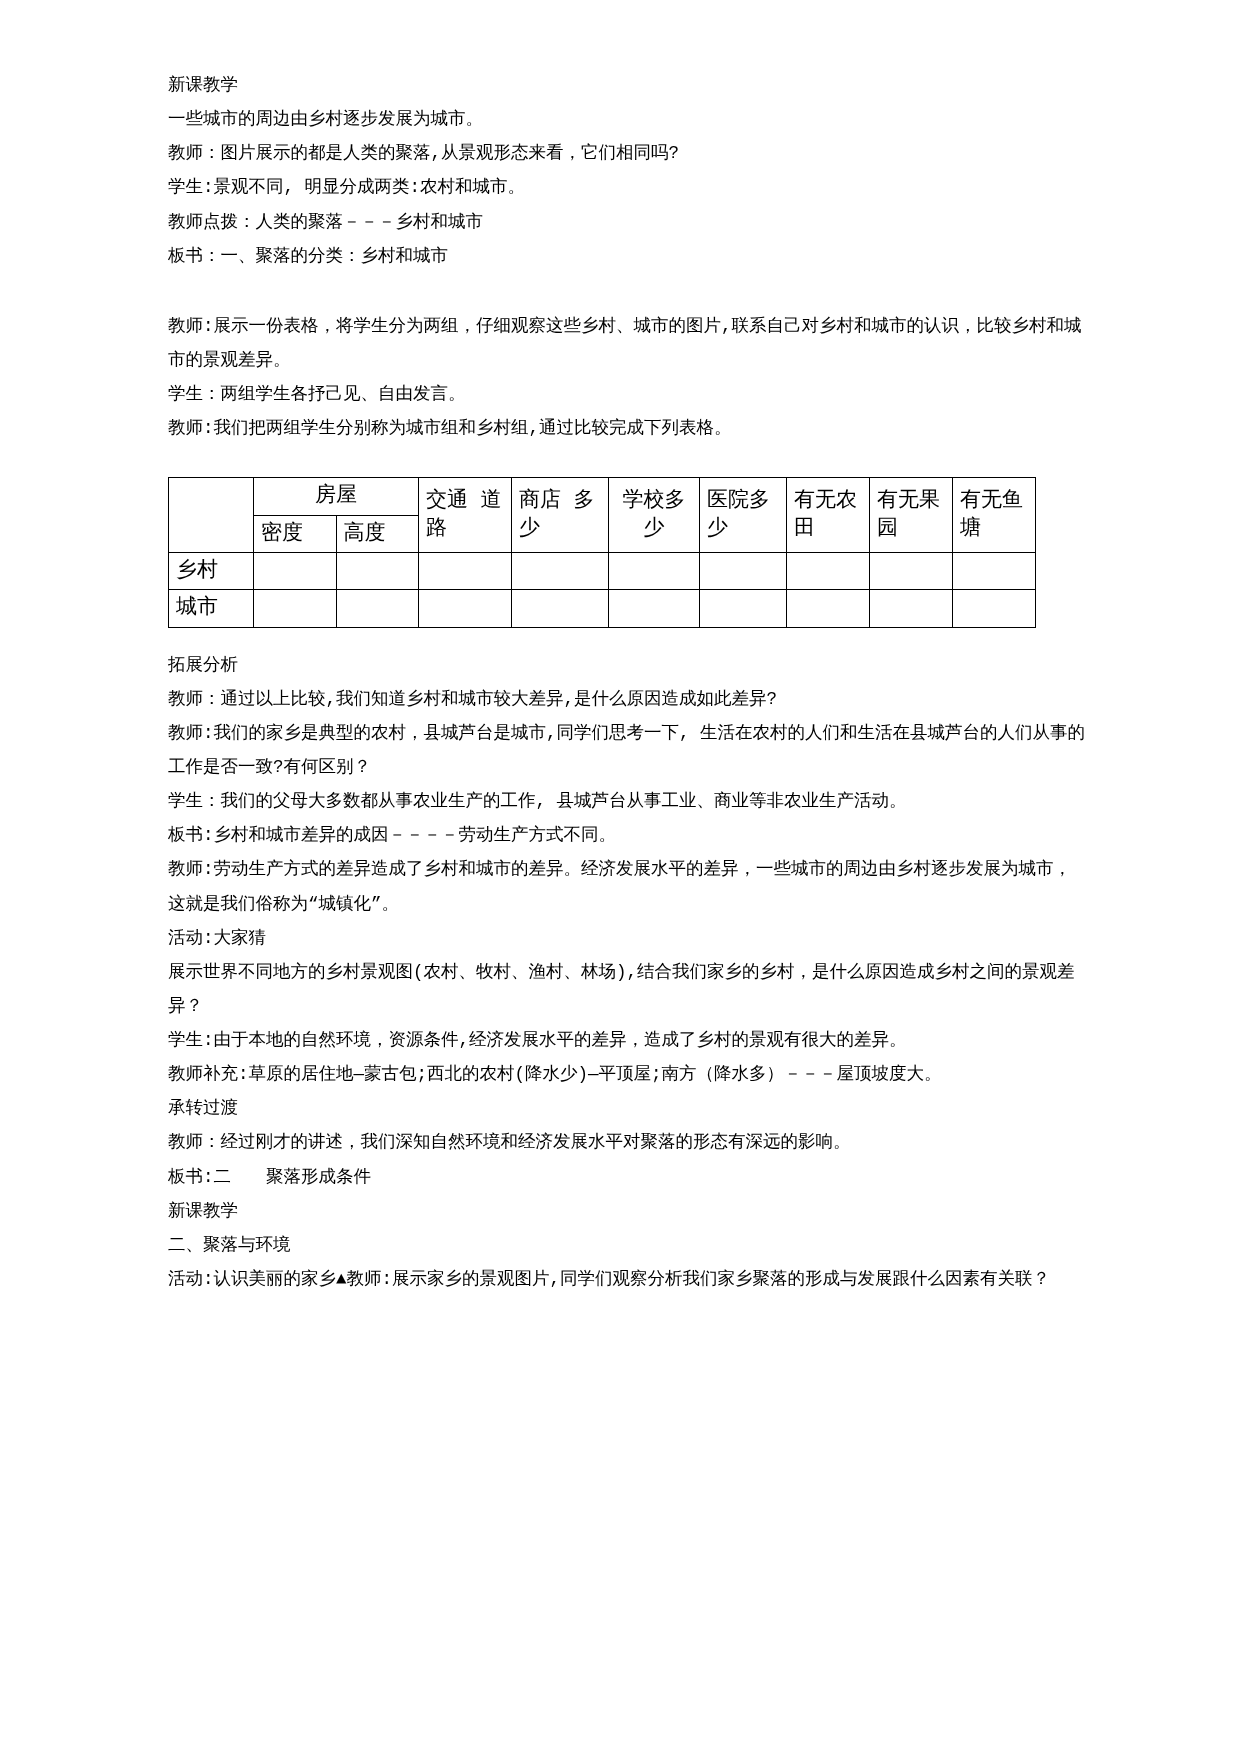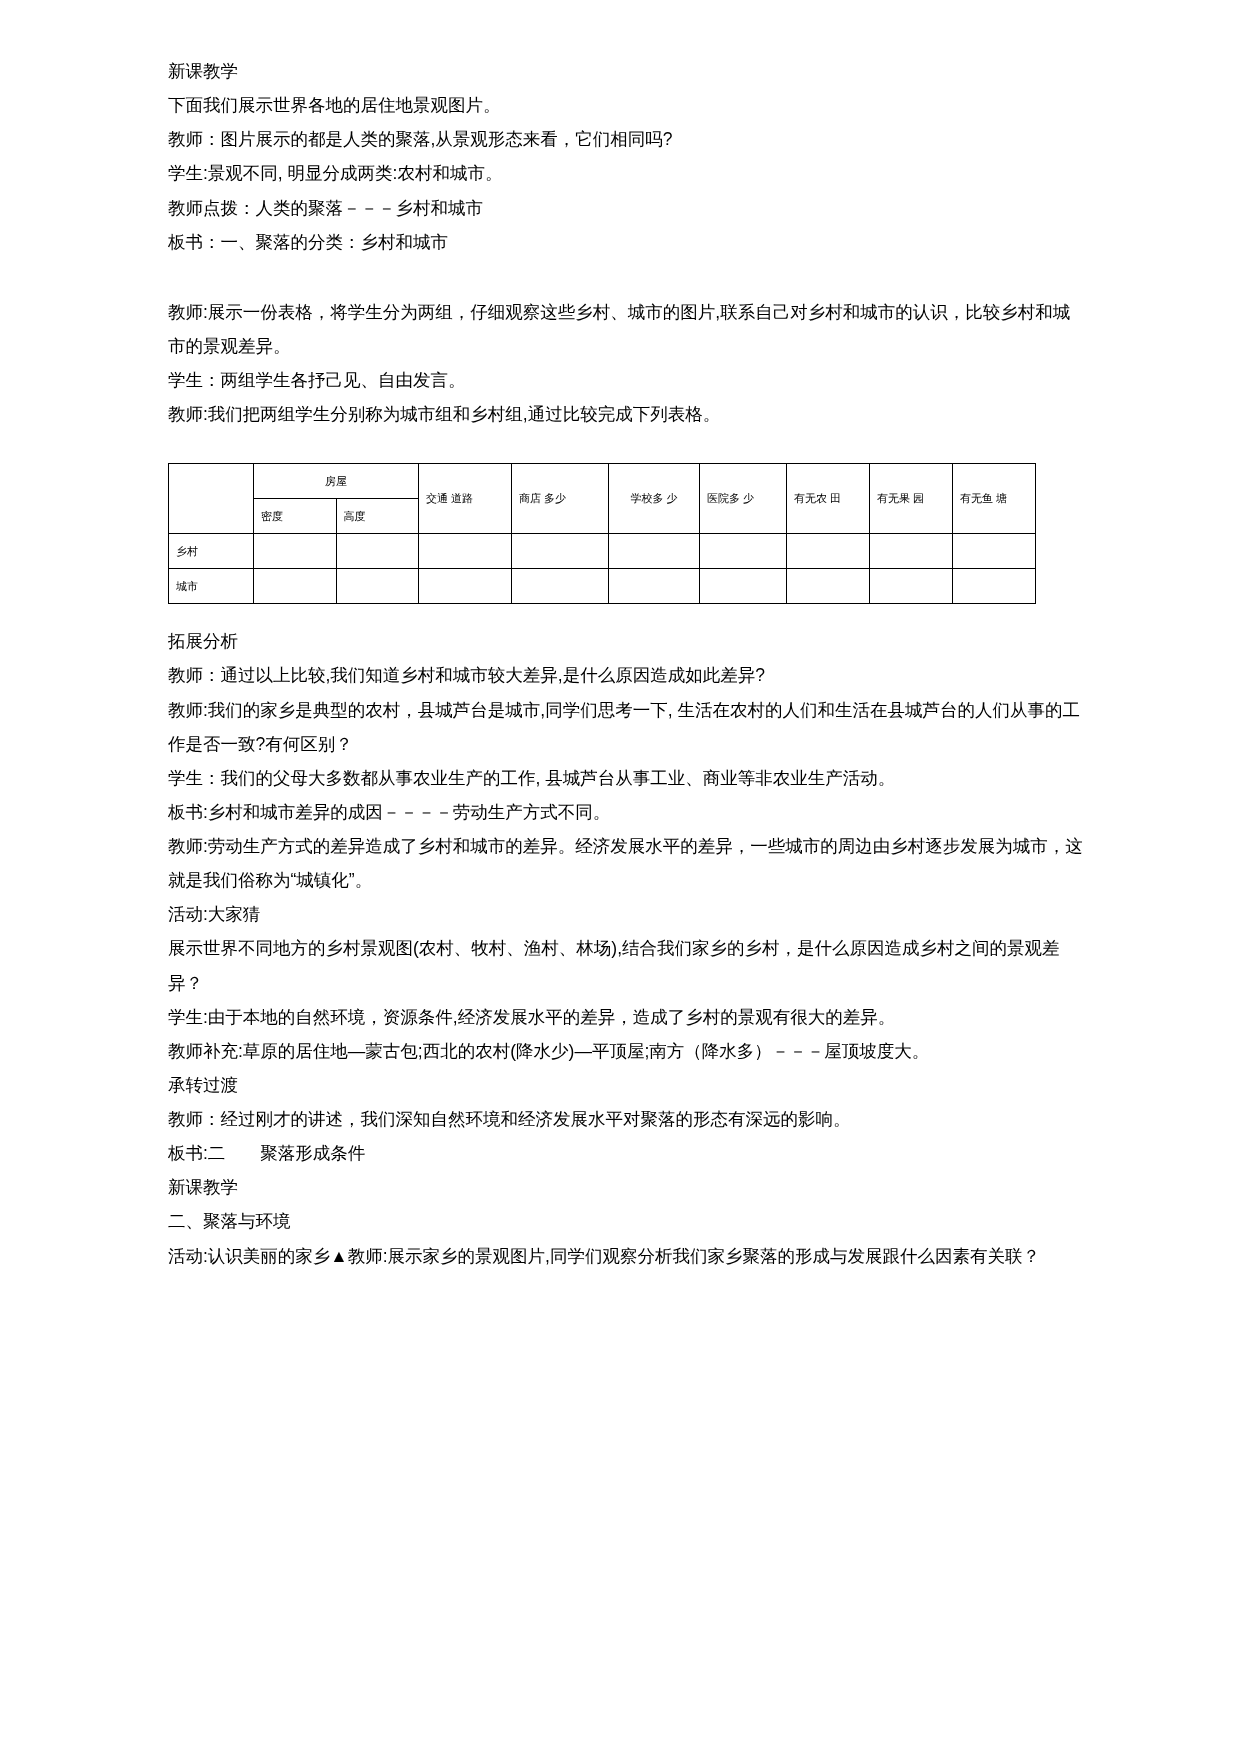--- a/index.html
+++ b/index.html
@@ -11,21 +11,22 @@
     font-family: "Liberation Sans", "DejaVu Sans", sans-serif;
     color: #000000;
   }
   .page {
     position: relative;
     width: 1241px;
     height: 1592px;
     margin: 0 auto;
     background: #ffffff;
     box-sizing: border-box;
-    padding: 54px 155px 0 168px;
+    padding: 68px 155px 0 168px;
+    font-family: Liberation Mono, monospace;
   }
   .doc-body {
     font-size: 17.5px;
     line-height: 1.95;
   }
   .para {
     margin: 0;
     white-space: pre-wrap;
     word-break: break-all;
   }
@@ -36,21 +37,21 @@
     height: 14px;
   }
   
   .cmp-table-wrap {
     margin: 18px 0 20px 0;
   }
   table.cmp-table {
     border-collapse: collapse;
     width: 812px;
     table-layout: fixed;
-    font-size: 11px;
+    font-size: 21px;
   }
   table.cmp-table td {
     border: 1px solid #000000;
     padding: 4px 7px;
     vertical-align: middle;
     line-height: 1.35;
     height: 26px;
   }
   .c-corner { width: 70px; }
   .c-house { width: 150px; }
@@ -67,21 +68,21 @@
   .tall-cell { height: 56px; }
   .empty-row td { height: 34px; }
 </style>
 </head>
 <body>
 
 <div class="page">
   <div class="doc-body">
 
     <p class="para">新课教学</p>
-    <p class="para">下面我们展示世界各地的居住地景观图片。</p>
+    <p class="para">一些城市的周边由乡村逐步发展为城市。</p>
     <p class="para">教师：图片展示的都是人类的聚落,从景观形态来看，它们相同吗?</p>
     <p class="para">学生:景观不同, 明显分成两类:农村和城市。</p>
     <p class="para">教师点拨：人类的聚落－－－乡村和城市</p>
     <p class="para">板书：一、聚落的分类：乡村和城市</p>
 
     <div class="spacer-block"></div>
 
     <p class="para">教师:展示一份表格，将学生分为两组，仔细观察这些乡村、城市的图片,联系自己对乡村和城市的认识，比较乡村和城市的景观差异。</p>
     <p class="para">学生：两组学生各抒己见、自由发言。</p>
     <p class="para">教师:我们把两组学生分别称为城市组和乡村组,通过比较完成下列表格。</p>

